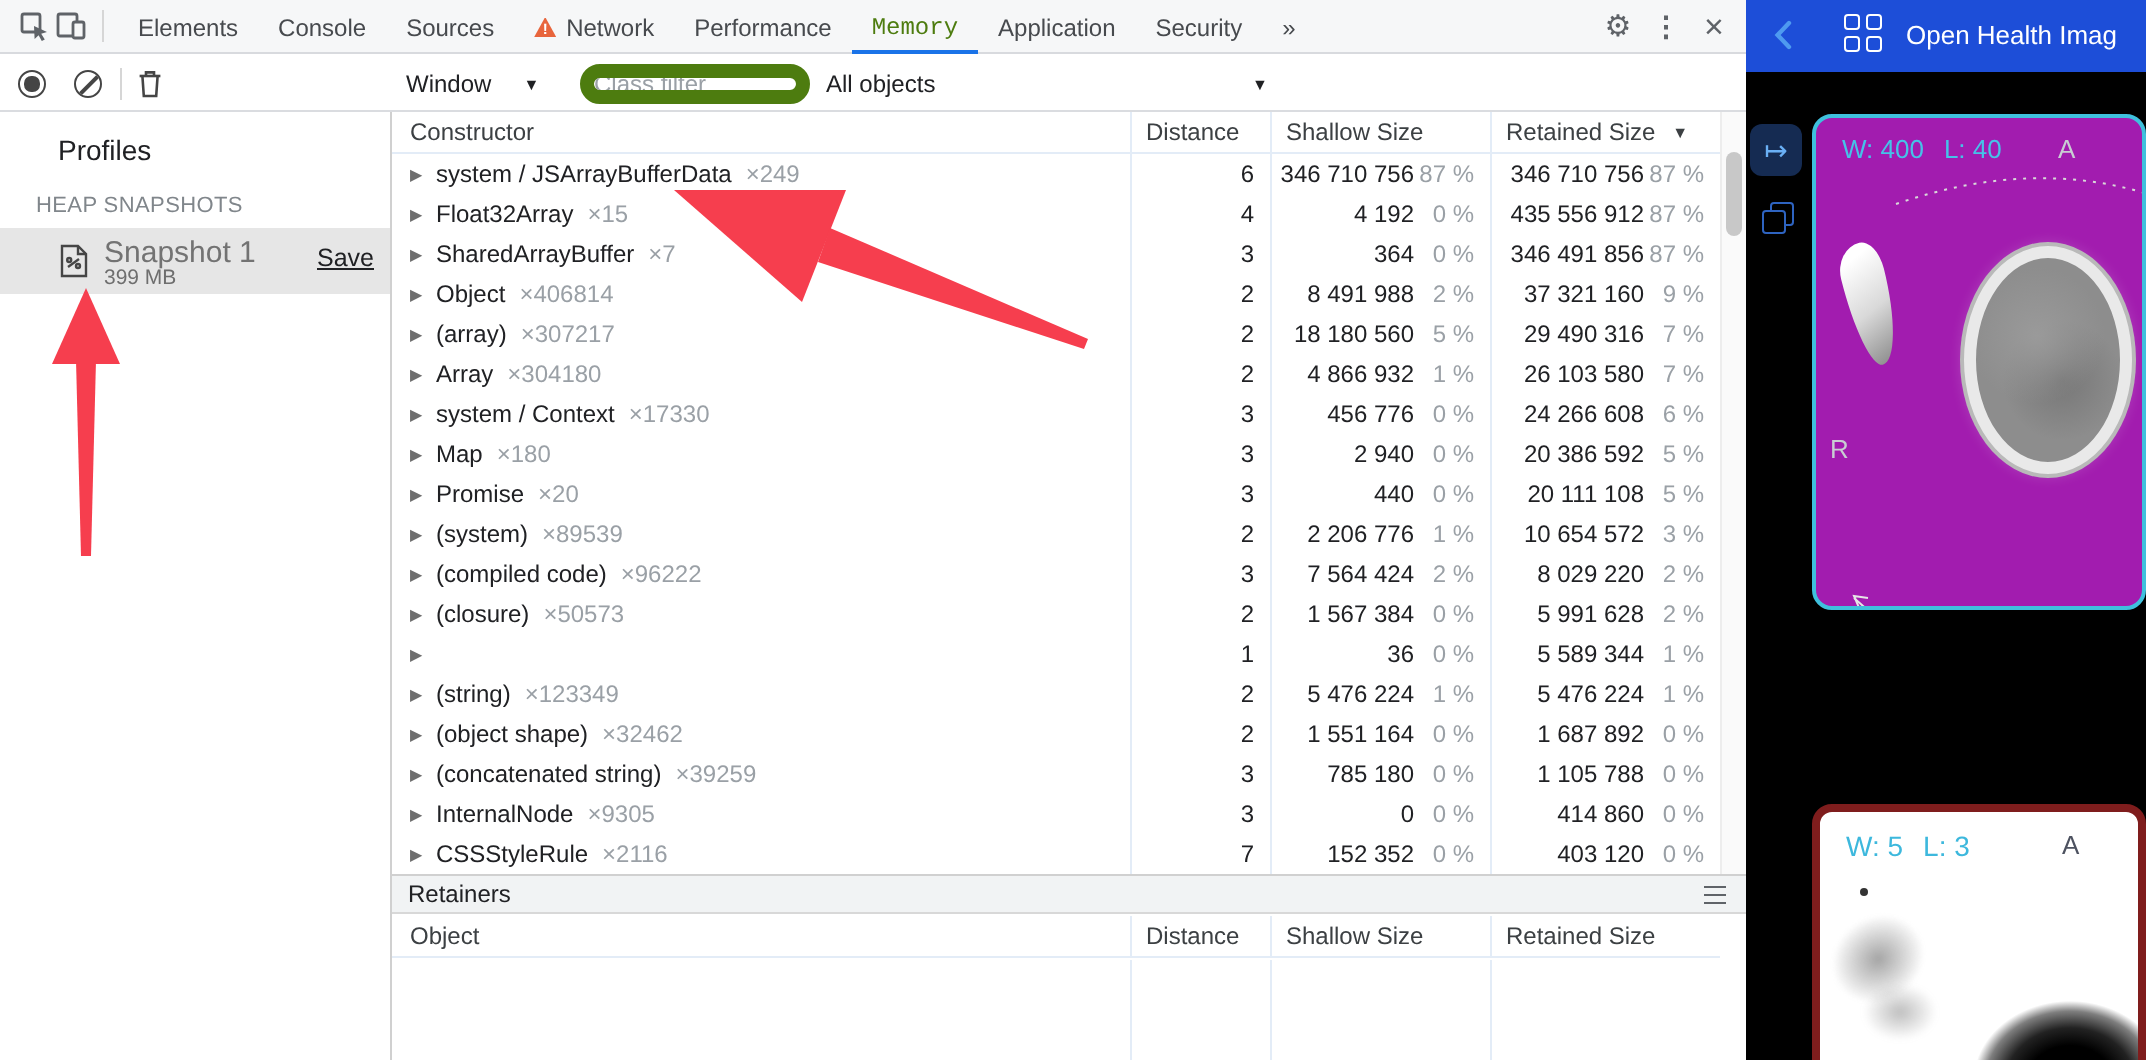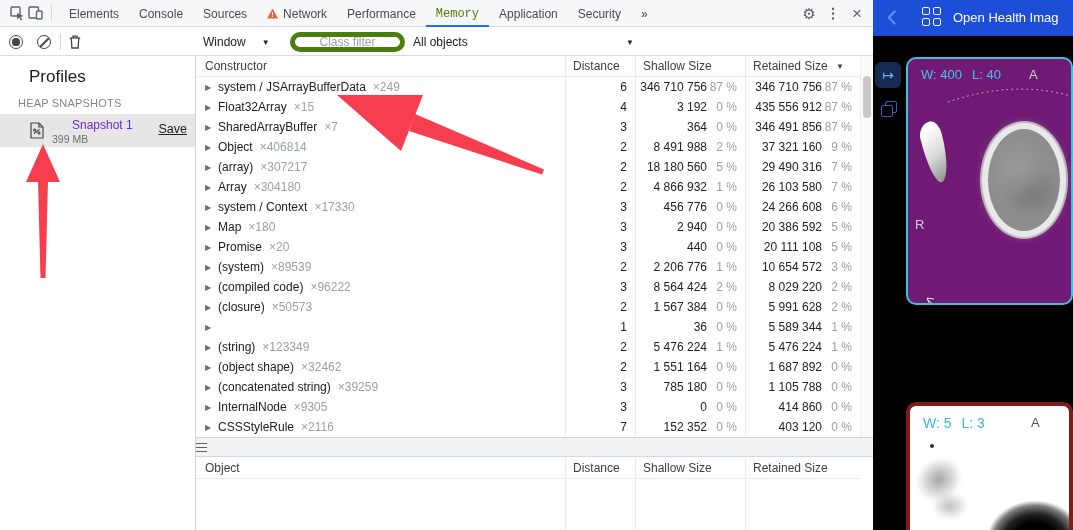--- a/index.html
+++ b/index.html
@@ -26,33 +26,33 @@
   .toolbar { position:absolute; left:0; top:28px; width:873px; height:28px; background:#fff;
              border-bottom:1px solid #dadce0; }
   .rec-icon { position:absolute; left:9px; top:7px; width:14px; height:14px; border:1.6px solid #454545; border-radius:50%; }
   .rec-icon::after { content:''; position:absolute; inset:2.4px; background:#454545; border-radius:50%; }
   .clr-icon { position:absolute; left:37px; top:7px; width:14px; height:14px; border:1.6px solid #454545; border-radius:50%; overflow:hidden; }
   .clr-icon::after { content:''; position:absolute; left:-2px; top:4.8px; width:18px; height:1.6px; background:#454545; transform:rotate(-45deg); }
   .tbar-sep { position:absolute; left:60px; top:6px; width:1px; height:16px; background:#d6d6d6; }
   .trash-wrap { position:absolute; left:69px; top:7px; color:#454545; }
   .summary-ctl { position:absolute; left:203px; top:0; height:28px; display:flex; align-items:center; gap:16px; font-size:12px; color:#202124; }
   .dd-arrow { font-size:8px; color:#202124; }
-  .class-filter { position:absolute; left:290px; top:4px; width:115px; height:20px; border:5px solid #4d7c0f; border-radius:10px;
-                  font-size:12px; padding:0 19px; color:#202124; font-family:"Liberation Sans",sans-serif; outline:none;text-align:center; }
+  .class-filter { position:absolute; left:290px; top:4px; width:115px; height:20px; border:7px solid #4d7c0f; border-radius:10px;
+                  font-size:12px; padding:0 0; color:#202124; font-family:"Liberation Sans",sans-serif; outline:none; }
   .class-filter::placeholder { color:#9aa0a6; }
   .objects-label { position:absolute; left:413px; top:7px; font-size:12px; color:#202124; }
   .objects-arrow { position:absolute; left:626px; top:10px; font-size:8px; color:#202124; }
 
   
   .sidebar { position:absolute; left:0; top:56px; width:196px; height:474px; background:#fff; border-right:1px solid #d0d0d0; }
-  .profiles-title { position:absolute; left:29px; top:11px; font-size:17px; color:#202124; }
+  .profiles-title { position:absolute; left:29px; top:11px; font-size:14px; color:#202124; }
   .heap-section { position:absolute; left:18px; top:41px; font-size:11px; color:#80868b; letter-spacing:.2px; }
   .snapshot-row { position:absolute; left:0; top:58px; width:195px; height:33px; background:#e6e6e6; }
   .snap-icon { position:absolute; left:30px; top:8px; color:#454545; }
-  .snap-name { position:absolute; left:52px; top:4px; font-size:12px; color:#6d28d9;margin-left:20px; }
+  .snap-name { position:absolute; left:52px; top:4px; font-size:15px; color:#737373; }
   .snap-size { position:absolute; left:52px; top:19px; font-size:10.5px; color:#6e6e6e; }
   .snap-save { position:absolute; right:8px; top:8px; font-size:12.5px; color:#202124; text-decoration:underline; }
 
   
   .heap-table { position:absolute; left:196px; top:56px; width:664px; height:381px; background:#fff; font-size:12px; color:#202124; }
   .hs-head, .hs-row { display:flex; align-items:stretch; }
   .hs-head { height:21px; border-bottom:1px solid #e3ecf7; color:#3c4043; }
   .hs-row { height:20px; }
   .col-ctor { width:369px; display:flex; align-items:center; padding-left:9px; overflow:hidden; white-space:nowrap; }
   .col-dist { width:70px; border-left:1px solid #e3ecf7; display:flex; align-items:center; justify-content:flex-end; padding-right:8px; }
@@ -93,21 +93,21 @@
   .ohif-logo span { border:1.5px solid #fff; border-radius:2px; }
   .v-title { position:absolute; left:80px; top:10px; color:#fff; font-size:13px; white-space:nowrap; }
 
   .tool1 { position:absolute; left:2px; top:62px; width:26px; height:26px; background:#152b52; border-radius:6px;
            color:#6ab0f5; display:flex; align-items:center; justify-content:center; font-size:14px; }
   .tool2 { position:absolute; left:8px; top:101px; width:20px; height:20px; }
   .tool2 .sq1 { position:absolute; left:4px; top:0; width:12px; height:12px; border:1.6px solid #2e63c0; border-radius:2px; }
   .tool2 .sq2 { position:absolute; left:0; top:4px; width:12px; height:12px; border:1.6px solid #2e63c0; border-radius:2px; background:#000; }
 
   .vp1 { position:absolute; left:33px; top:57px; width:167px; height:248px; border:2px solid #3fc0dd; border-radius:10px;
-         background:#701a75; overflow:hidden; }
+         background:#a21caf; overflow:hidden; }
   .wl-text { position:absolute; left:13px; top:8px; color:#45c3e8; font-size:13px; display:flex; gap:10px; }
   .orient-a1 { position:absolute; left:121px; top:8px; color:#c9cdd3; font-size:13px; }
   .orient-r { position:absolute; left:7px; top:158px; color:#c9cdd3; font-size:13px; }
   .skull { position:absolute; left:74px; top:64px; width:84px; height:114px; border-radius:50%;
            border:6px solid #e9e9e9;
            background:radial-gradient(circle at 42% 38%, #9a9a9a 0%, transparent 45%),
                       radial-gradient(circle at 60% 60%, #777 0%, transparent 40%),
                       #8d8d8d;
            box-shadow:0 0 0 2px #b9b9b9, 0 0 8px rgba(255,255,255,.25); }
   .tooth { position:absolute; left:16px; top:62px; width:22px; height:62px;
@@ -260,21 +260,21 @@
             </div>
           </div>
           <div class="hs-row">
             <div class="col-ctor">
               <span class="tri">▶</span>
               <span class="ctor-name">Float32Array</span>
               <span class="ctor-count">×15</span>
             </div>
             <div class="col-dist">4</div>
             <div class="col-size">
-              <span class="num">3 192</span>
+              <span class="num">4 192</span>
               <span class="pct">0 %</span>
             </div>
             <div class="col-size col-ret">
               <span class="num">435 556 912</span>
               <span class="pct">87 %</span>
             </div>
           </div>
           <div class="hs-row">
             <div class="col-ctor">
               <span class="tri">▶</span>
@@ -404,21 +404,21 @@
             </div>
           </div>
           <div class="hs-row">
             <div class="col-ctor">
               <span class="tri">▶</span>
               <span class="ctor-name">(compiled code)</span>
               <span class="ctor-count">×96222</span>
             </div>
             <div class="col-dist">3</div>
             <div class="col-size">
-              <span class="num">8 564 424</span>
+              <span class="num">7 564 424</span>
               <span class="pct">2 %</span>
             </div>
             <div class="col-size col-ret">
               <span class="num">8 029 220</span>
               <span class="pct">2 %</span>
             </div>
           </div>
           <div class="hs-row">
             <div class="col-ctor">
               <span class="tri">▶</span>
@@ -530,20 +530,21 @@
             </div>
           </div>
         </div>
     </div>
 
     <div class="vscroll">
       <div class="vscroll-thumb"></div>
     </div>
 
     <div class="retainers-bar">
+      <span class="retainers-title">Retainers</span>
       <span class="hamb"></span>
     </div>
     <div class="ret-head">
       <div class="col-ctor">Object</div>
       <div class="col-dist" style="justify-content:flex-start;padding-left:7px">Distance</div>
       <div class="col-size" style="justify-content:flex-start;padding-left:7px">Shallow Size</div>
       <div class="col-size col-ret" style="justify-content:flex-start;padding-left:7px">Retained Size</div>
     </div>
     <div class="ret-body">
       <div class="rb-c1"></div>

